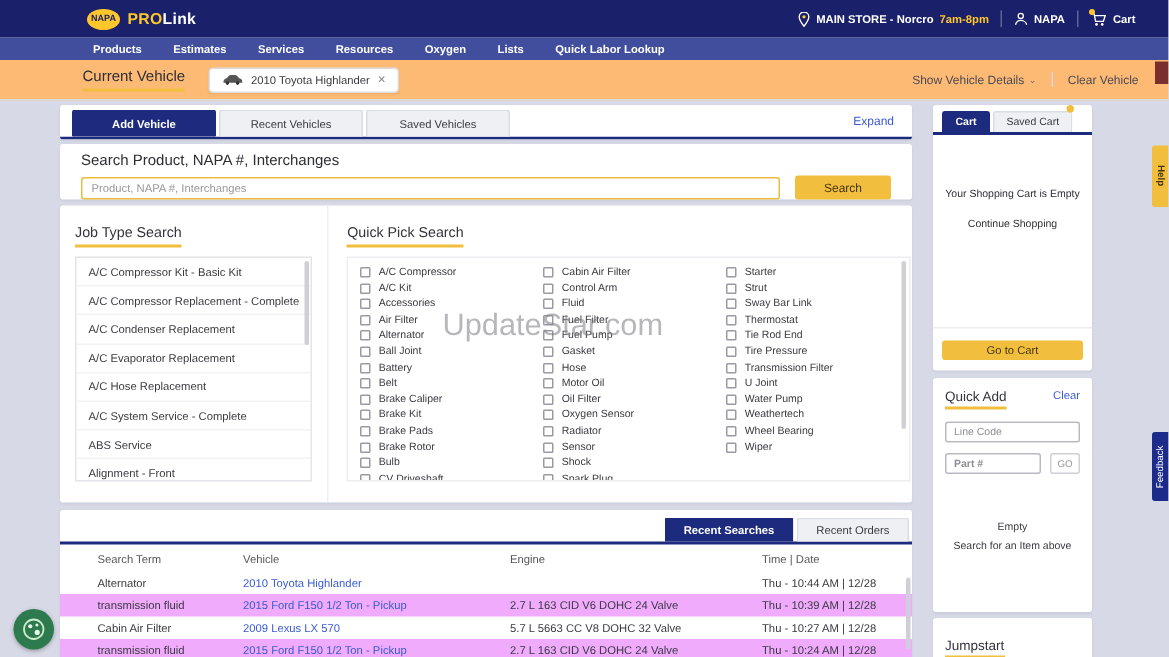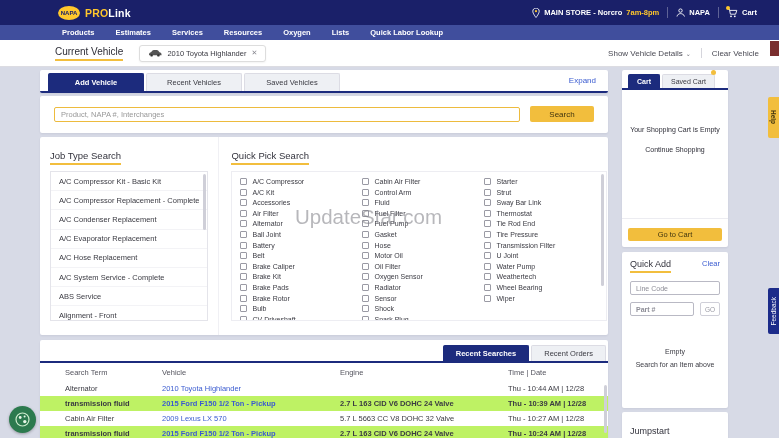--- a/index.html
+++ b/index.html
@@ -27,21 +27,21 @@
   .icon-svg{display:block;}
   .cart-wrap{position:relative;}
   .cart-dot{position:absolute;left:-1px;top:-2px;width:4px;height:4px;border-radius:50%;background:var(--napayellow);}
 
   
   .navbar{position:absolute;left:0;top:25px;width:779px;height:15px;background:var(--navbar);
     display:flex;align-items:center;gap:21px;padding-left:62px;}
   .nav-item{color:#fff;font-size:7.5px;font-weight:bold;white-space:nowrap;cursor:pointer;}
 
   
-  .vehicle-bar{position:absolute;left:0;top:40px;width:779px;height:27px;background:#ffffff;
+  .vehicle-bar{position:absolute;left:0;top:40px;width:779px;height:27px;background:#fdba74;
     border-bottom:1px solid #dcdce2;display:flex;align-items:center;padding:0 20px 0 55px;}
   .cv-title{font-size:10px;color:#2d2d36;border-bottom:2px solid var(--yellow);padding-bottom:2px;}
   .veh-chip{margin-left:16px;display:flex;align-items:center;gap:5px;border:1px solid #ddd;
     border-radius:3px;padding:3px 8px;font-size:7.5px;color:#3a3a42;background:#fff;box-shadow:0 1px 2px rgba(0,0,0,.05);}
   .chip-close{color:#8a8a92;font-size:7px;cursor:pointer;}
   .vb-right{margin-left:auto;display:flex;align-items:center;gap:10px;font-size:8px;color:#4a4a54;}
   .vb-link{cursor:pointer;display:flex;align-items:center;gap:3px;}
   .chev{font-size:6px;color:#6b6b75;}
   .vb-div{width:1px;height:10px;background:#d5d5dc;}
 
@@ -83,21 +83,21 @@
 
   
   .recent-card{left:40px;top:340px;width:568px;height:120px;padding-top:5px;}
   .recent-tabs{display:flex;align-items:flex-end;padding-left:8px;border-bottom:2px solid var(--tabnavy);justify-content:flex-end;}
   .rtab{height:16px;padding:0 12px;display:flex;align-items:center;font-size:7.5px;cursor:pointer;
     background:#eef0f4;border:1px solid #dcdce4;border-bottom:none;color:#3a3a42;margin-right:2px;border-radius:2px 2px 0 0;}
   .rtab.active{background:var(--tabnavy);border-color:var(--tabnavy);color:#fff;font-weight:bold;}
   .recent-table{width:100%;border-collapse:collapse;position:relative;}
   .recent-table th{font-size:7.5px;color:#55555f;font-weight:normal;text-align:left;height:18px;padding-left:4px;}
   .recent-table td{font-size:7.5px;color:#3a3a42;height:15px;padding-left:4px;white-space:nowrap;overflow:hidden;}
-  .recent-table tr.even td{background:#bef264;font-weight:bold;}
+  .recent-table tr.even td{background:#f0abfc;}
   .col-term{width:118px;padding-left:25px !important;}
   .col-veh{width:178px;} .col-eng{width:168px;}
   td.veh-link{color:var(--link);cursor:pointer;}
   .table-wrap{position:relative;}
 
   
   .cart-card{left:622px;top:70px;width:106px;height:177px;display:flex;flex-direction:column;}
   .cart-tabs{display:flex;align-items:flex-end;padding:4px 0 0 6px;border-bottom:2px solid var(--tabnavy);position:relative;}
   .ctab{height:14px;padding:0 8px;display:flex;align-items:center;font-size:7px;cursor:pointer;
     background:#eef0f4;border:1px solid #dcdce4;border-bottom:none;color:#3a3a42;margin-right:2px;border-radius:2px 2px 0 0;}
@@ -215,20 +215,21 @@
 <div class="card tabs-card">
   <div style="display:flex;align-items:flex-start;">
       <div class="tab vtab active">Add Vehicle</div>
       <div class="tab vtab">Recent Vehicles</div>
       <div class="tab vtab">Saved Vehicles</div>
     </div>
   <span class="expand-link">Expand</span>
 </div>
 
 <div class="card search-card">
+  <div class="search-title">Search Product, NAPA #, Interchanges</div>
   <div class="search-row">
     <input class="search-input" type="text" placeholder="Product, NAPA #, Interchanges" style="">
     <button class="search-btn">Search</button>
   </div>
 </div>
 
 <div class="card panels-card">
   <div class="panel-left">
     <span class="panel-h">Job Type Search</span>
     <div class="job-list">

